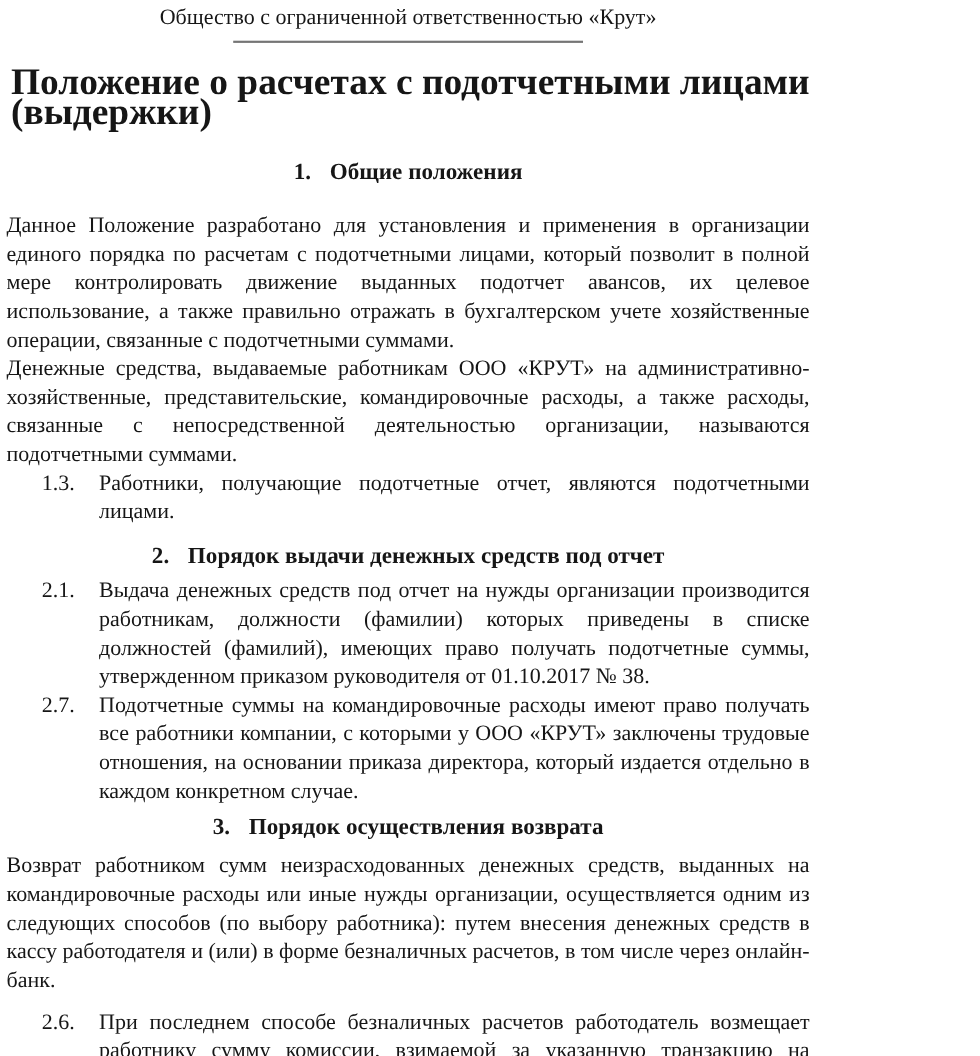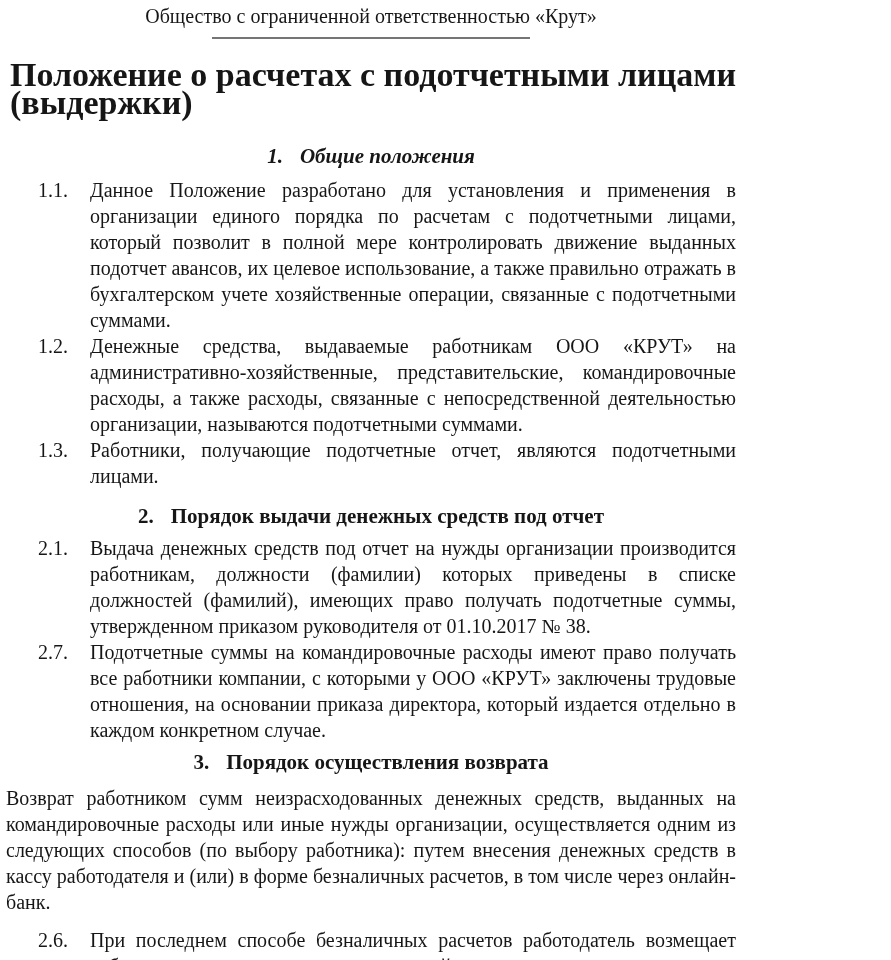--- a/index.html
+++ b/index.html
@@ -45,21 +45,21 @@
     line-height: 28px;
   }
   .sec-heading {
     text-align: center;
     font-weight: bold;
     font-size: 21px;
     line-height: 27px;
     margin: 0;
   }
   .sec-heading .sec-num { margin-right: 17px; }
-  .h-s1 { margin-top: 26px; margin-bottom: 7px; font-style: italic; }
+  .h-s1 { margin-top: 26px; margin-bottom: 22px; }
   .h-s2 { margin-top: 14px; margin-bottom: 5px; }
   .h-s3 { margin-top: 6px; margin-bottom: 9px; }
   .item {
     display: flex;
     line-height: 26px;
   }
   .item .num {
     flex: 0 0 52px;
     margin-left: 32px;
   }
@@ -79,25 +79,23 @@
   <div class="rule"></div>
 
 
   <h1 class="doc-title">Положение о расчетах с подотчетными лицами (выдержки)</h1>
 
   <h2 class="sec-heading h-s1">
     <span class="sec-num">1.</span><span>Общие положения</span>
   </h2>
 
   <div class="item">
-    <span class="num">1.1.</span>
     <span class="txt">Данное Положение разработано для установления и применения в организации единого порядка по расчетам с подотчетными лицами, который позволит в полной мере контролировать движение выданных подотчет авансов, их целевое использование, а также правильно отражать в бухгалтерском учете хозяйственные операции, связанные с подотчетными суммами.</span>
   </div>
   <div class="item">
-    <span class="num">1.2.</span>
     <span class="txt">Денежные средства, выдаваемые работникам ООО «КРУТ» на административно-хозяйственные, представительские, командировочные расходы, а также расходы, связанные с непосредственной деятельностью организации, называются подотчетными суммами.</span>
   </div>
   <div class="item">
     <span class="num">1.3.</span>
     <span class="txt">Работники, получающие подотчетные отчет, являются подотчетными лицами.</span>
   </div>
 
   <h2 class="sec-heading h-s2">
     <span class="sec-num">2.</span><span>Порядок выдачи денежных средств под отчет</span>
   </h2>

